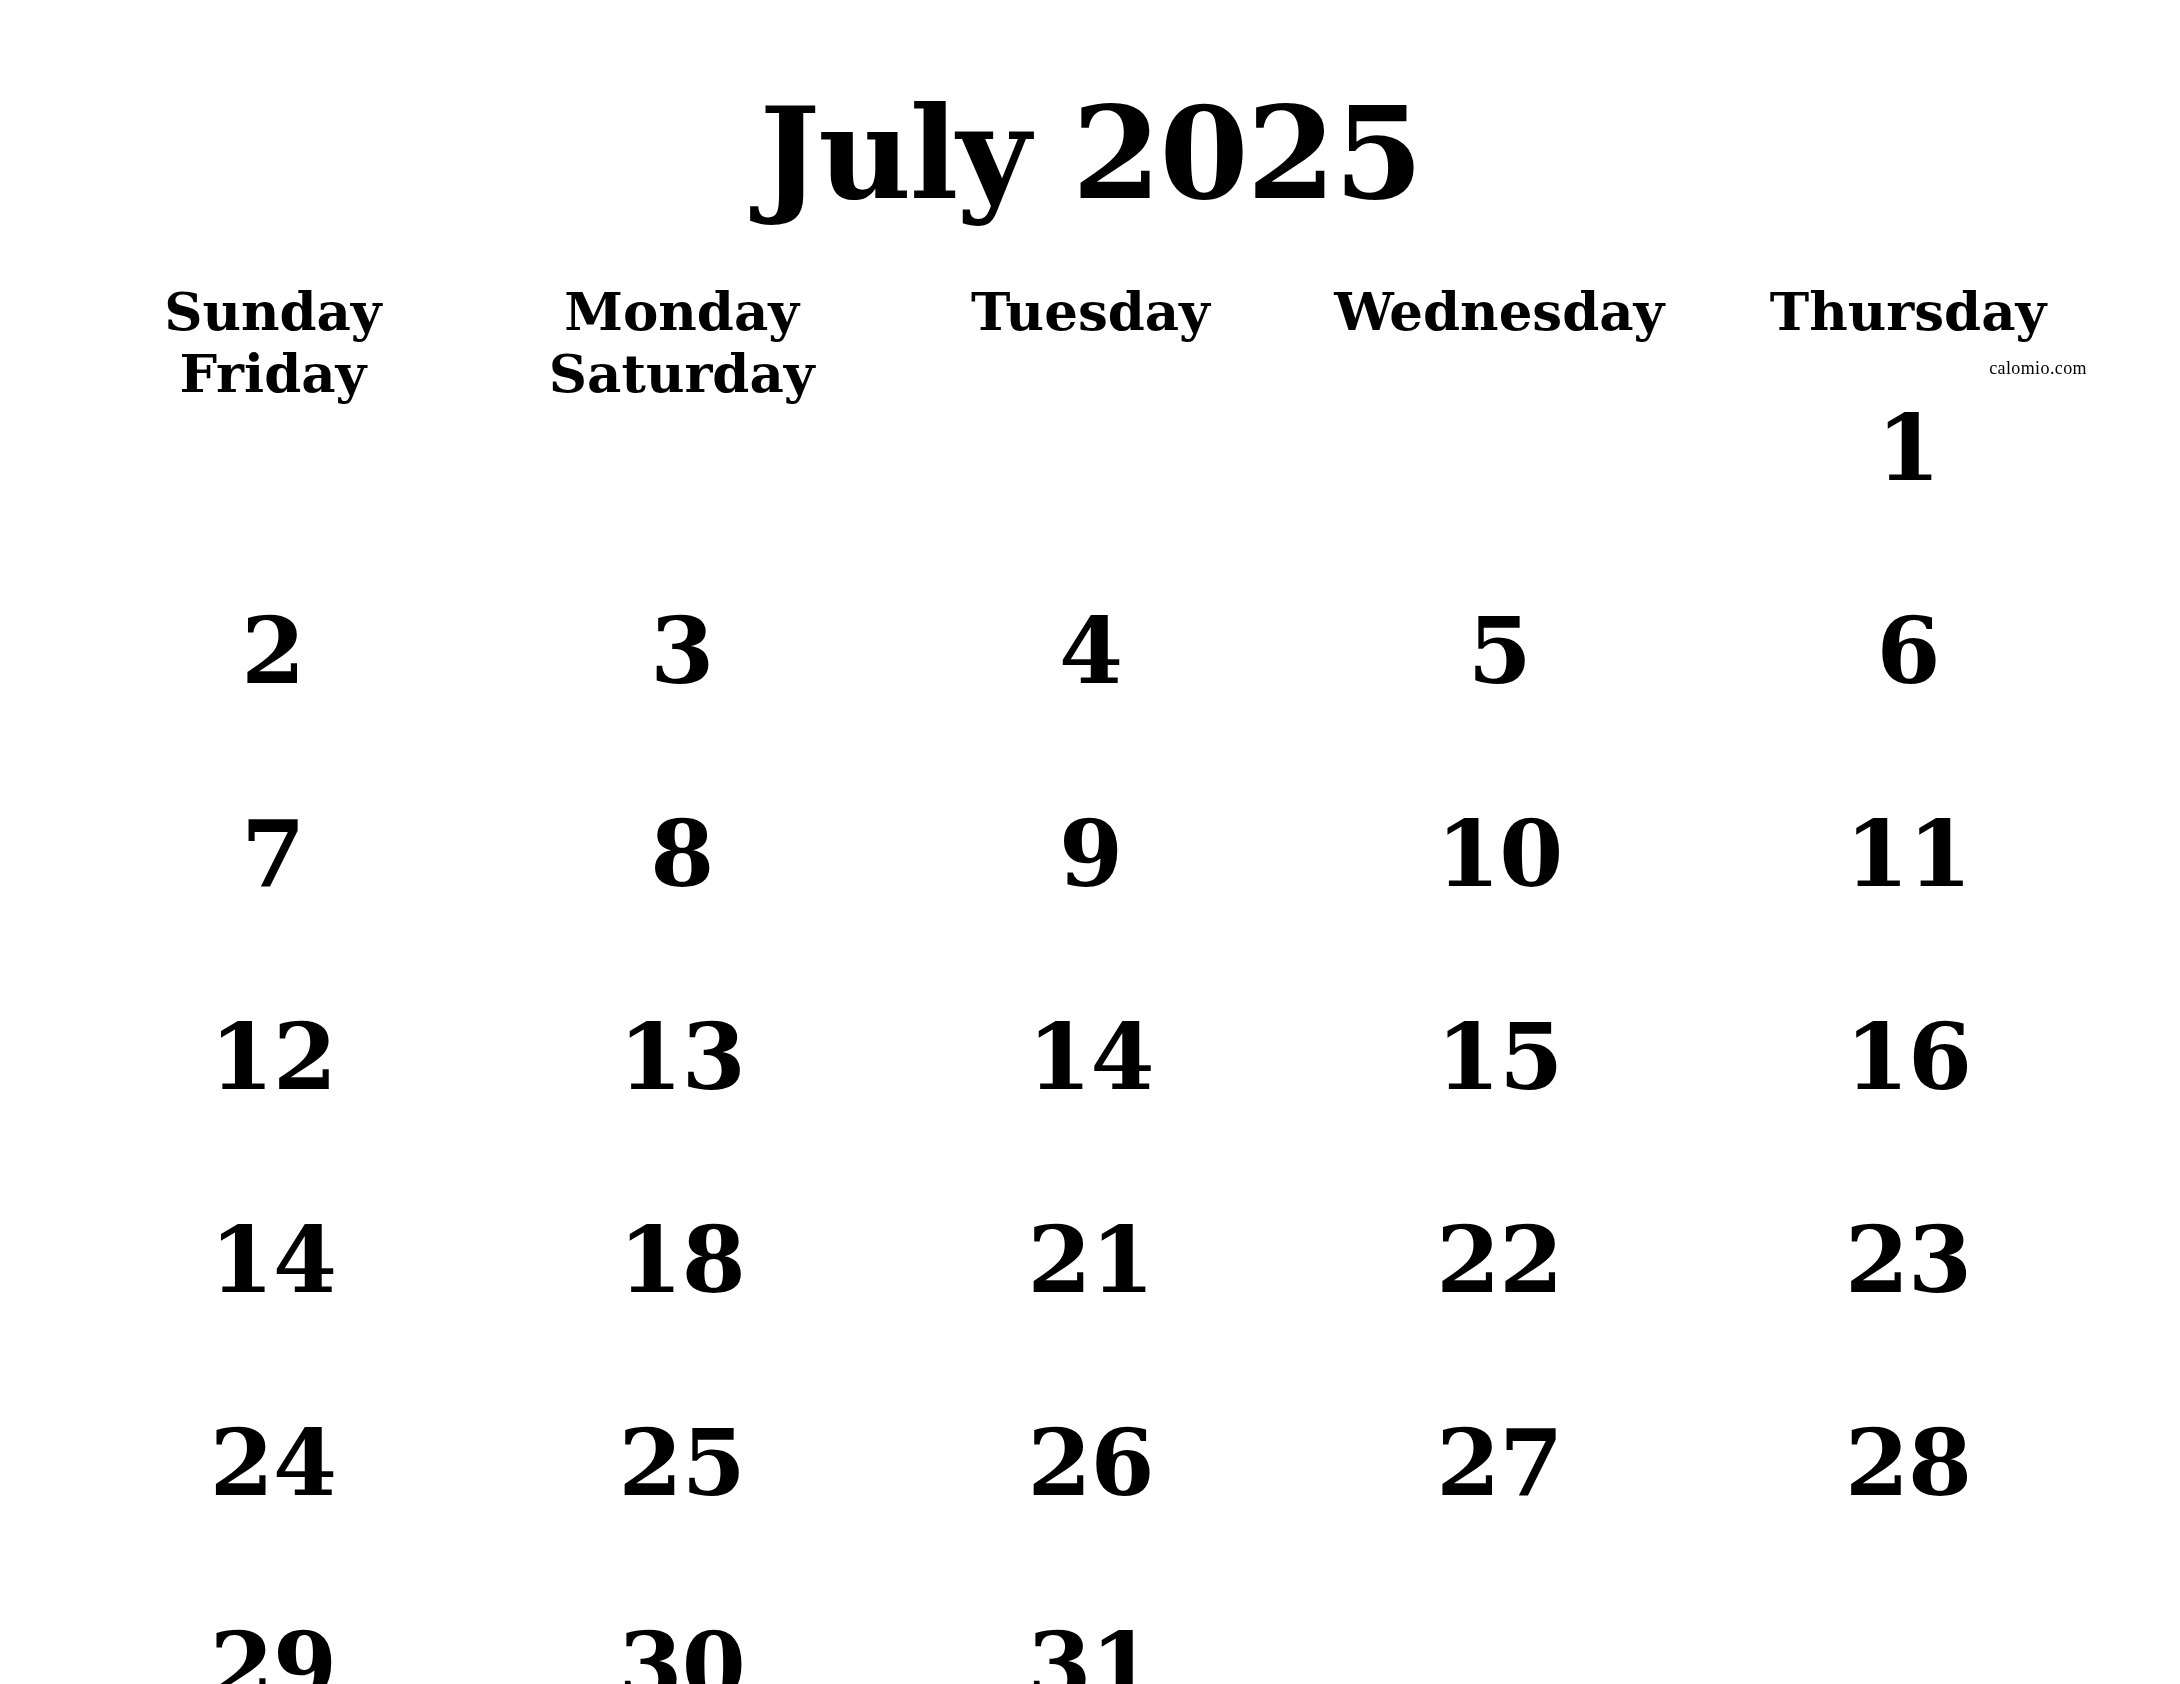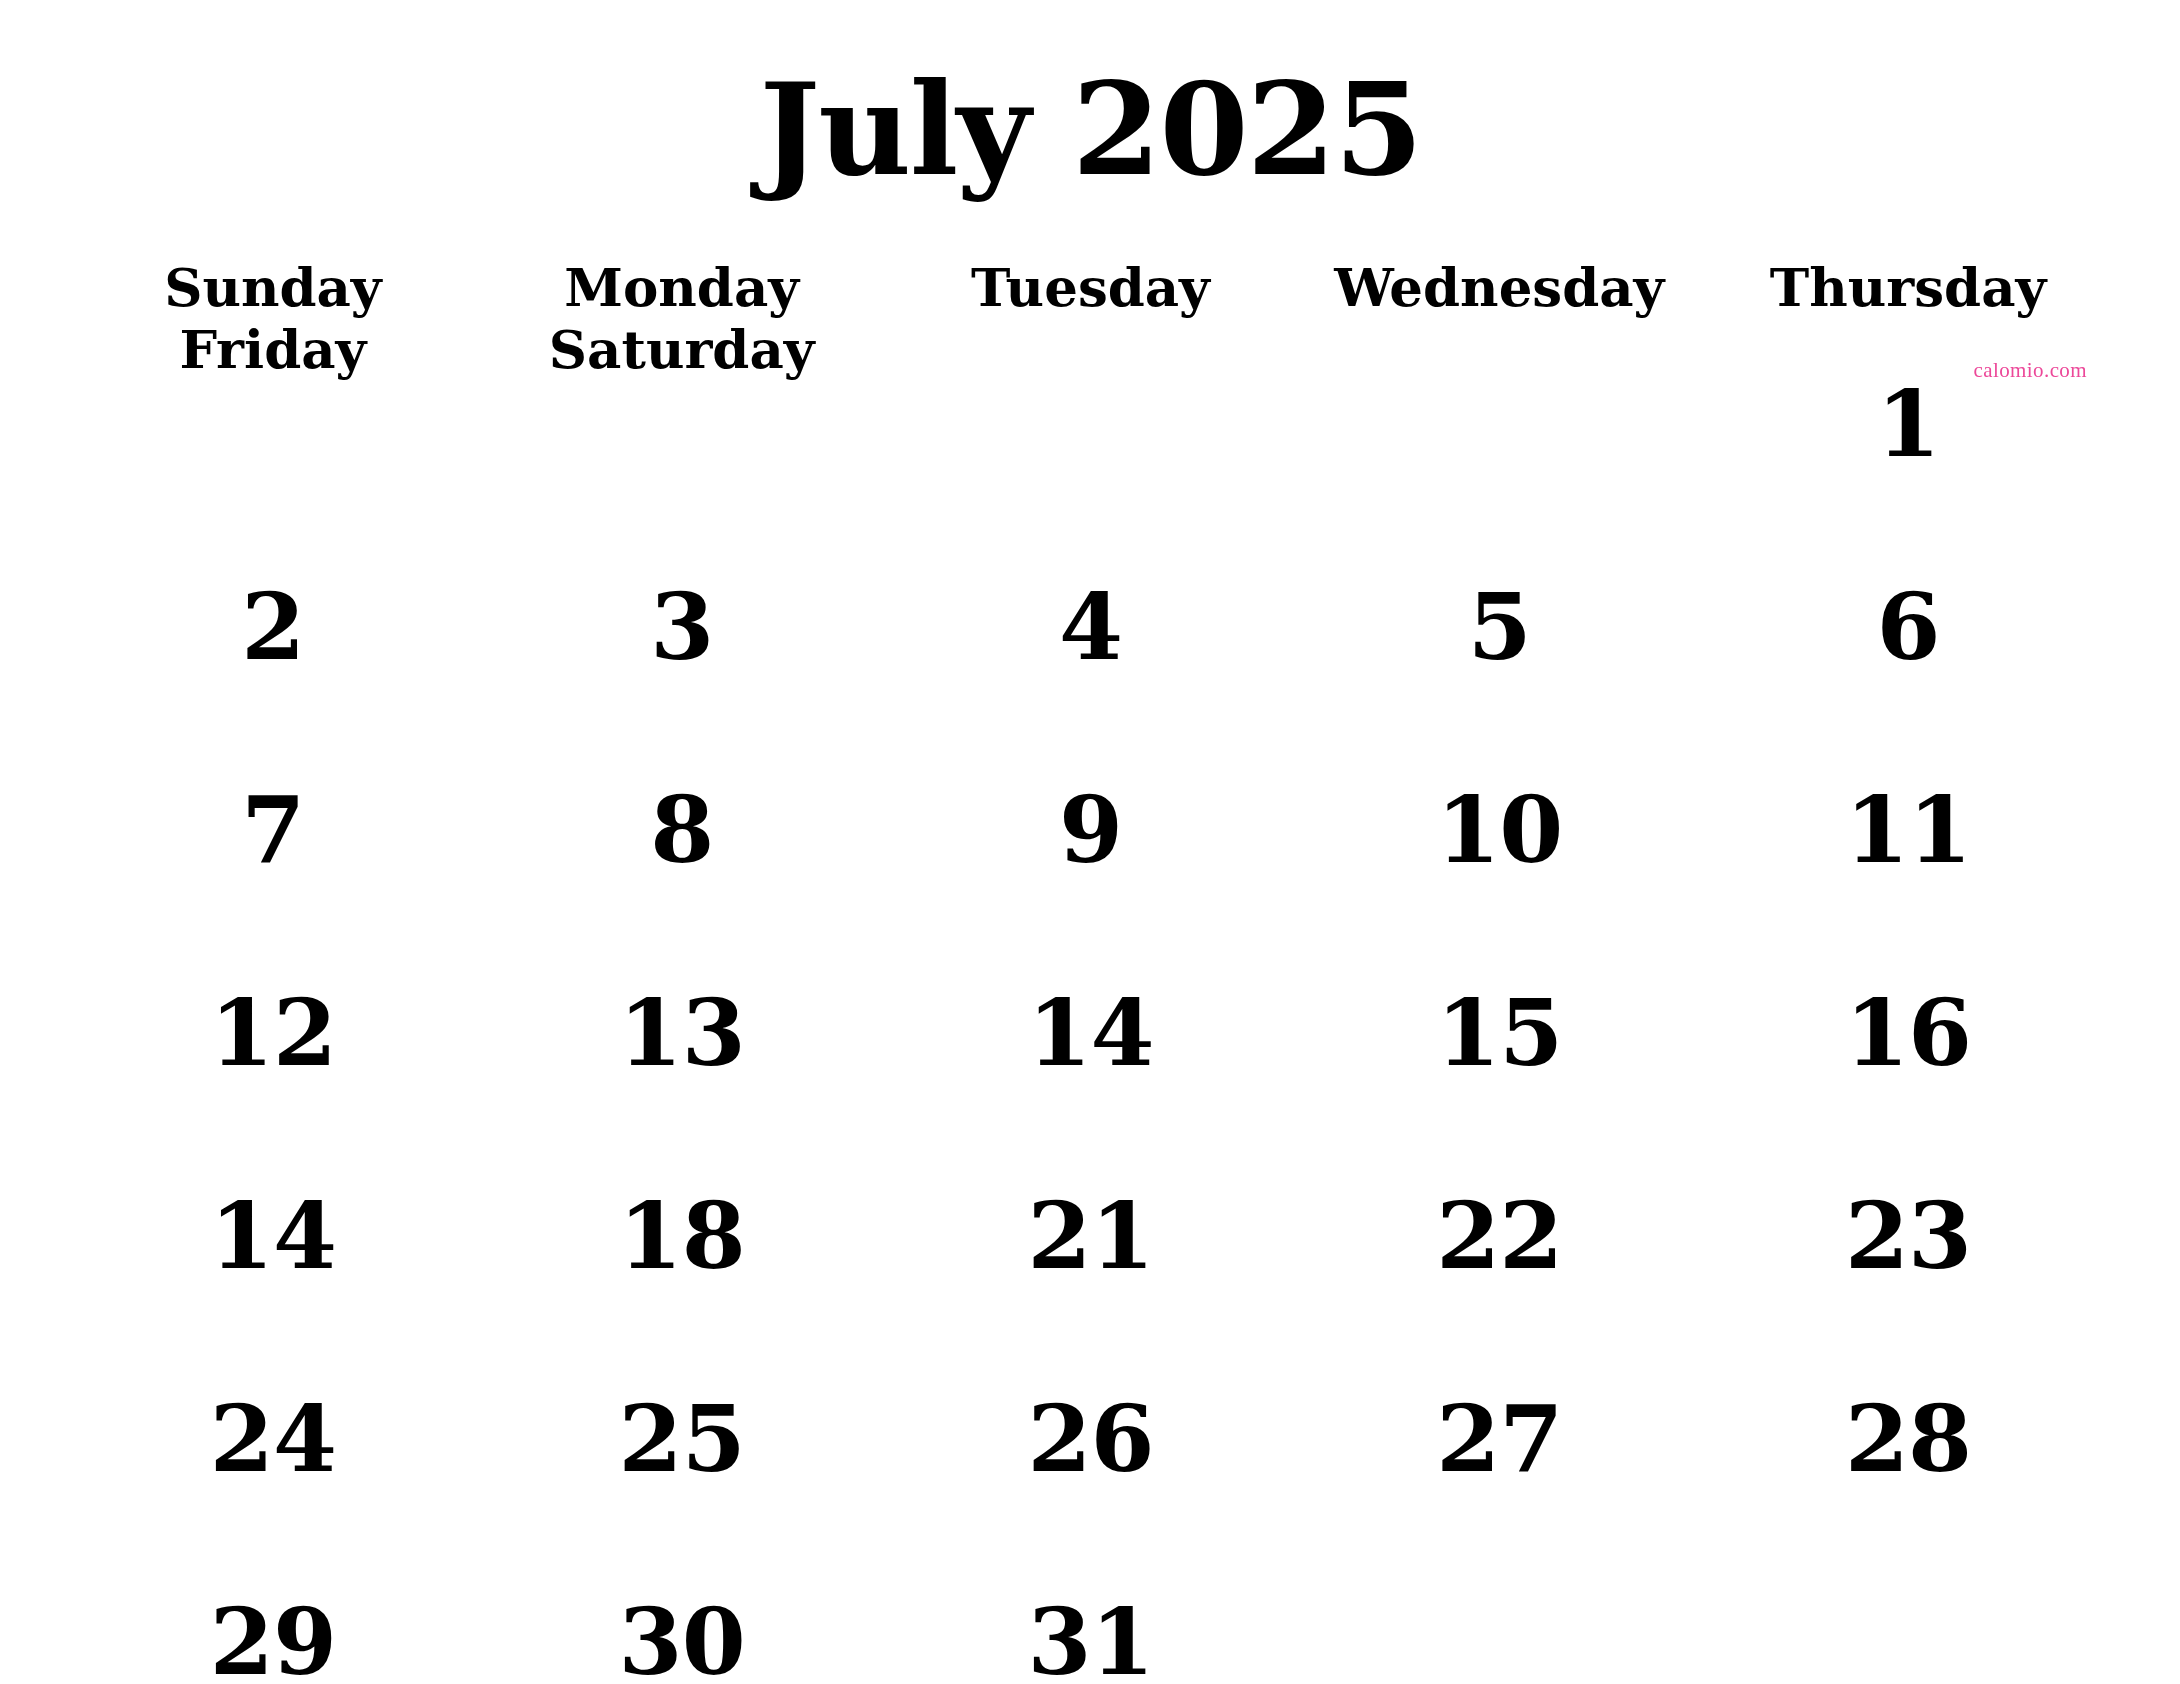--- a/index.html
+++ b/index.html
@@ -23,31 +23,31 @@
     box-sizing: border-box;
   }
 
   .title {
     text-align: center;
     font-family: "DejaVu Serif", serif;
     font-weight: bold;
     font-size: 128px;
     line-height: 1;
     letter-spacing: -1.7px;
-    padding-top: 65px;
+    padding-top: 89px;
     height: 145px;
   }
 
   .watermark {
     position: absolute;
     top: 358px;
     right: 94px;
     font-family: "Liberation Serif", serif;
-    font-size: 21px;
-    color: #ec4899;
+    font-size: 18px;
+    color: #000000;
     letter-spacing: 0.4px;
   }
 
   .grid {
     display: grid;
     grid-template-columns: repeat(5, 1fr);
     width: 2044px;
     margin: 0 auto;
     padding-top: 51px;
   }

